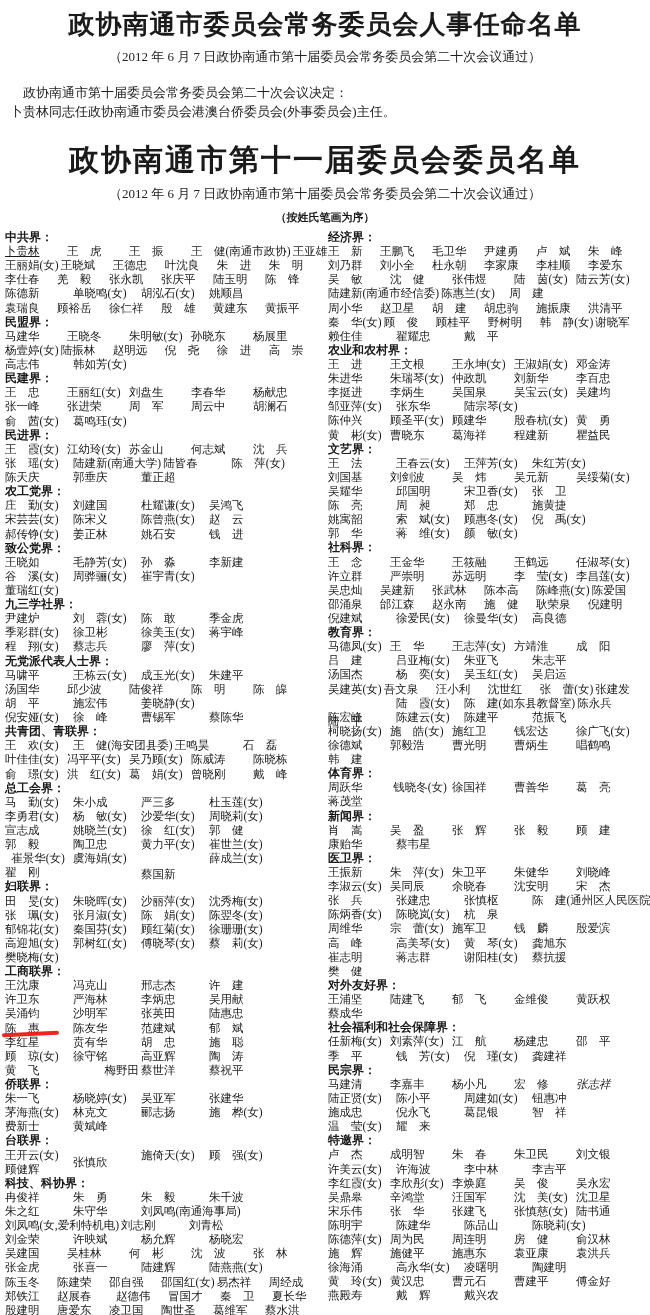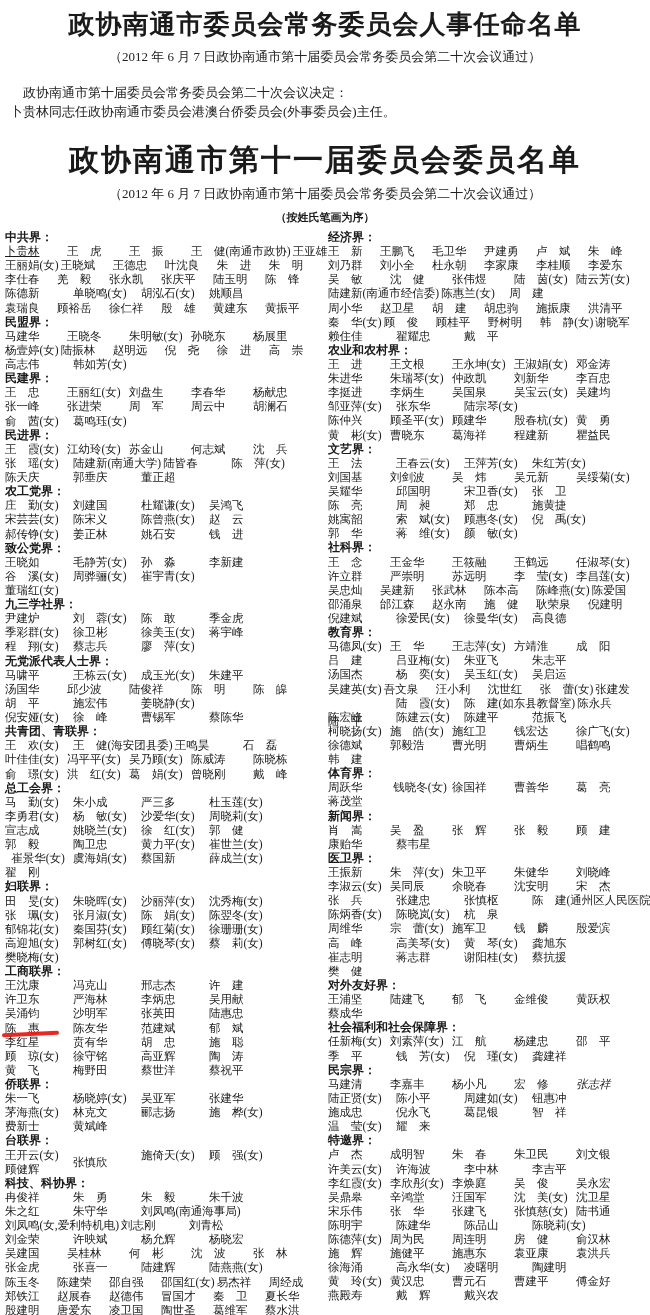--- a/index.html
+++ b/index.html
@@ -111,40 +111,40 @@
           <div class="row"><span class="name" style="min-width: 66px;">王　欢(女)</span><span class="name" style="min-width: 66px;">王　健(海安团县委)</span><span class="name" style="min-width: 66px;">王鸣昊</span><span class="name" style="min-width: 66px;">石　磊</span></div>
           <div class="row"><span class="name" style="min-width: 60px;">叶佳佳(女)</span><span class="name" style="min-width: 60px;">冯平平(女)</span><span class="name" style="min-width: 60px;">吴乃顾(女)</span><span class="name" style="min-width: 60px;">陈威涛</span><span class="name" style="min-width: 60px;">陈晓栋</span></div>
           <div class="row"><span class="name" style="min-width: 60px;">俞　璟(女)</span><span class="name" style="min-width: 60px;">洪　红(女)</span><span class="name" style="min-width: 60px;">葛　娟(女)</span><span class="name" style="min-width: 60px;">曾晓刚</span><span class="name" style="min-width: 60px;">戴　峰</span></div>
         </div>
         <div class="section">
           <div class="sec-head">总工会界：</div>
           <div class="row"><span class="name" style="min-width: 66px;">马　勤(女)</span><span class="name" style="min-width: 66px;">朱小成</span><span class="name" style="min-width: 66px;">严三多</span><span class="name" style="min-width: 66px;">杜玉莲(女)</span></div>
           <div class="row"><span class="name" style="min-width: 66px;">李勇君(女)</span><span class="name" style="min-width: 66px;">杨　敏(女)</span><span class="name" style="min-width: 66px;">沙爱华(女)</span><span class="name" style="min-width: 66px;">周晓莉(女)</span></div>
           <div class="row"><span class="name" style="min-width: 66px;">宣志成</span><span class="name" style="min-width: 66px;">姚晓兰(女)</span><span class="name" style="min-width: 66px;">徐　红(女)</span><span class="name" style="min-width: 66px;">郭　健</span></div>
           <div class="row"><span class="name" style="min-width: 66px;">郭　毅</span><span class="name" style="min-width: 66px;">陶卫忠</span><span class="name" style="min-width: 66px;">黄力平(女)</span><span class="name" style="min-width: 66px;">崔世兰(女)</span></div>
-          <div class="row"><span class="name" style="min-width: 66px; text-align: center;">崔景华(女)</span><span class="name" style="min-width: 66px;">虞海娟(女)</span><span class="name" style="min-width: 66px;">蔡国新</span><span class="name" style="min-width: 66px;">薛成兰(女)</span></div>
+          <div class="row"><span class="name" style="min-width: 66px; text-align: center;">崔景华(女)</span><span class="name" style="min-width: 66px;">虞海娟(女)</span><span class="name" style="min-width: 66px; margin-top: 16px;">蔡国新</span><span class="name" style="min-width: 66px;">薛成兰(女)</span></div>
           <div class="row"><span class="name" style="min-width: 66px;">翟　刚</span></div>
         </div>
         <div class="section">
           <div class="sec-head">妇联界：</div>
           <div class="row"><span class="name" style="min-width: 66px;">田　旻(女)</span><span class="name" style="min-width: 66px;">朱晓晖(女)</span><span class="name" style="min-width: 66px;">沙丽萍(女)</span><span class="name" style="min-width: 66px;">沈秀梅(女)</span></div>
           <div class="row"><span class="name" style="min-width: 66px;">张　珮(女)</span><span class="name" style="min-width: 66px;">张月淑(女)</span><span class="name" style="min-width: 66px;">陈　娟(女)</span><span class="name" style="min-width: 66px;">陈翌冬(女)</span></div>
           <div class="row"><span class="name" style="min-width: 66px;">郁锦花(女)</span><span class="name" style="min-width: 66px;">秦国芬(女)</span><span class="name" style="min-width: 66px;">顾红菊(女)</span><span class="name" style="min-width: 66px;">徐珊珊(女)</span></div>
           <div class="row"><span class="name" style="min-width: 66px;">高迎旭(女)</span><span class="name" style="min-width: 66px;">郭树红(女)</span><span class="name" style="min-width: 66px;">傅晓琴(女)</span><span class="name" style="min-width: 66px;">蔡　莉(女)</span></div>
           <div class="row"><span class="name" style="min-width: 66px;">樊晓梅(女)</span></div>
         </div>
         <div class="section">
           <div class="sec-head">工商联界：</div>
           <div class="row"><span class="name" style="min-width: 66px;">王沈康</span><span class="name" style="min-width: 66px;">冯克山</span><span class="name" style="min-width: 66px;">邢志杰</span><span class="name" style="min-width: 66px;">许　建</span></div>
           <div class="row"><span class="name" style="min-width: 66px;">许卫东</span><span class="name" style="min-width: 66px;">严海林</span><span class="name" style="min-width: 66px;">李炳忠</span><span class="name" style="min-width: 66px;">吴用献</span></div>
           <div class="row"><span class="name" style="min-width: 66px;">吴涌钧</span><span class="name" style="min-width: 66px;">沙明军</span><span class="name" style="min-width: 66px;">张英田</span><span class="name" style="min-width: 66px;">陆惠忠</span></div>
           <div class="row"><span class="name hl" style="min-width: 66px;">陈　惠<span class="redmark"></span></span><span class="name" style="min-width: 66px;">陈友华</span><span class="name" style="min-width: 66px;">范建斌</span><span class="name" style="min-width: 66px;">郁　斌</span></div>
           <div class="row"><span class="name" style="min-width: 66px;">李红星</span><span class="name" style="min-width: 66px;">贲有华</span><span class="name" style="min-width: 66px;">胡　忠</span><span class="name" style="min-width: 66px;">施　聪</span></div>
           <div class="row"><span class="name" style="min-width: 66px;">顾　琼(女)</span><span class="name" style="min-width: 66px;">徐守铭</span><span class="name" style="min-width: 66px;">高亚辉</span><span class="name" style="min-width: 66px;">陶　涛</span></div>
-          <div class="row"><span class="name" style="min-width: 66px;">黄　飞</span><span class="name" style="min-width: 66px;">梅野田</span><span class="name" style="min-width: 66px;">蔡世洋</span><span class="name" style="min-width: 66px;">蔡祝平</span></div>
+          <div class="row"><span class="name" style="min-width: 66px;">黄　飞</span><span class="name" style="min-width: 66px; text-align: right;">梅野田</span><span class="name" style="min-width: 66px;">蔡世洋</span><span class="name" style="min-width: 66px;">蔡祝平</span></div>
         </div>
         <div class="section">
           <div class="sec-head">侨联界：</div>
           <div class="row"><span class="name" style="min-width: 66px;">朱一飞</span><span class="name" style="min-width: 66px;">杨晓婷(女)</span><span class="name" style="min-width: 66px;">吴亚军</span><span class="name" style="min-width: 66px;">张建华</span></div>
           <div class="row"><span class="name" style="min-width: 66px;">茅海燕(女)</span><span class="name" style="min-width: 66px;">林克文</span><span class="name" style="min-width: 66px;">郦志扬</span><span class="name" style="min-width: 66px;">施　桦(女)</span></div>
           <div class="row"><span class="name" style="min-width: 66px;">费新士</span><span class="name" style="min-width: 66px;">黄斌峰</span></div>
         </div>
         <div class="section">
           <div class="sec-head">台联界：</div>
           <div class="row"><span class="name" style="min-width: 66px;">王开云(女)</span><span class="name" style="min-width: 66px; margin-top: 7px;">张慎欣</span><span class="name" style="min-width: 66px;">施倚天(女)</span><span class="name" style="min-width: 66px;">顾　强(女)</span></div>
@@ -152,21 +152,21 @@
         </div>
         <div class="section">
           <div class="sec-head">科技、科协界：</div>
           <div class="row"><span class="name" style="min-width: 66px;">冉俊祥</span><span class="name" style="min-width: 66px;">朱　勇</span><span class="name" style="min-width: 66px;">朱　毅</span><span class="name" style="min-width: 66px;">朱千波</span></div>
           <div class="row"><span class="name" style="min-width: 66px;">朱之红</span><span class="name" style="min-width: 66px;">朱守华</span><span class="name" style="min-width: 66px;">刘凤鸣(南通海事局)</span></div>
           <div class="row"><span class="name" style="min-width: 66px;">刘凤鸣(女,爱利特机电)</span><span class="name" style="min-width: 66px;">刘志刚</span><span class="name" style="min-width: 66px;">刘青松</span></div>
           <div class="row"><span class="name" style="min-width: 66px;">刘金荣</span><span class="name" style="min-width: 66px;">许映斌</span><span class="name" style="min-width: 66px;">杨允辉</span><span class="name" style="min-width: 66px;">杨晓宏</span></div>
           <div class="row"><span class="name" style="min-width: 60px;">吴建国</span><span class="name" style="min-width: 60px;">吴桂林</span><span class="name" style="min-width: 60px;">何　彬</span><span class="name" style="min-width: 60px;">沈　波</span><span class="name" style="min-width: 60px;">张　林</span></div>
           <div class="row"><span class="name" style="min-width: 66px;">张金虎</span><span class="name" style="min-width: 66px;">张喜一</span><span class="name" style="min-width: 66px;">陆建辉</span><span class="name" style="min-width: 66px;">陆燕燕(女)</span></div>
           <div class="row"><span class="name" style="min-width: 50px;">陈玉冬</span><span class="name" style="min-width: 50px;">陈建荣</span><span class="name" style="min-width: 50px;">邵自强</span><span class="name" style="min-width: 50px;">邵国红(女)</span><span class="name" style="min-width: 50px;">易杰祥</span><span class="name" style="min-width: 50px;">周经成</span></div>
-          <div class="row"><span class="name" style="min-width: 50px;">郑铁江</span><span class="name" style="min-width: 50px;">赵展春</span><span class="name" style="min-width: 50px;">赵德伟</span><span class="name" style="min-width: 50px;">冒国才</span><span class="name" style="min-width: 50px;">秦　卫</span><span class="name" style="min-width: 50px;">夏长华</span></div>
+          <div class="row"><span class="name" style="min-width: 50px;">郑铁江</span><span class="name" style="min-width: 50px;">赵展春</span><span class="name" style="min-width: 50px; margin-left: 7px;">赵德伟</span><span class="name" style="min-width: 50px;">冒国才</span><span class="name" style="min-width: 50px;">秦　卫</span><span class="name" style="min-width: 50px;">夏长华</span></div>
           <div class="row"><span class="name" style="min-width: 50px;">殷建明</span><span class="name" style="min-width: 50px;">唐爱东</span><span class="name" style="min-width: 50px;">凌卫国</span><span class="name" style="min-width: 50px;">陶世圣</span><span class="name" style="min-width: 50px;">葛维军</span><span class="name" style="min-width: 50px;">蔡水洪</span></div>
         </div>
       </div>
     <div class="col col-right">
         <div class="section">
           <div class="sec-head">经济界：</div>
           <div class="row"><span class="name" style="min-width: 50px;">王　新</span><span class="name" style="min-width: 50px;">王鹏飞</span><span class="name" style="min-width: 50px;">毛卫华</span><span class="name" style="min-width: 50px;">尹建勇</span><span class="name" style="min-width: 50px;">卢　斌</span><span class="name" style="min-width: 50px;">朱　峰</span></div>
           <div class="row"><span class="name" style="min-width: 50px;">刘乃群</span><span class="name" style="min-width: 50px;">刘小全</span><span class="name" style="min-width: 50px;">杜永朝</span><span class="name" style="min-width: 50px;">李家康</span><span class="name" style="min-width: 50px;">李桂顺</span><span class="name" style="min-width: 50px;">李爱东</span></div>
           <div class="row"><span class="name" style="min-width: 60px;">吴　敏</span><span class="name" style="min-width: 60px;">沈　健</span><span class="name" style="min-width: 60px;">张伟煜</span><span class="name" style="min-width: 60px;">陆　茵(女)</span><span class="name" style="min-width: 60px;">陆云芳(女)</span></div>
           <div class="row"><span class="name" style="min-width: 66px;">陆建新(南通市经信委)</span><span class="name" style="min-width: 66px;">陈惠兰(女)</span><span class="name" style="min-width: 66px;">周　建</span></div>

